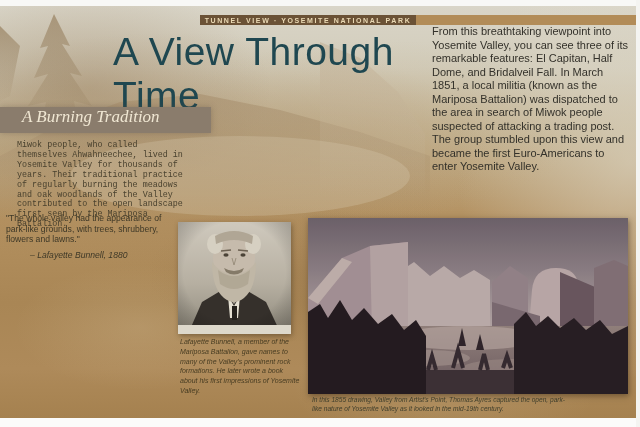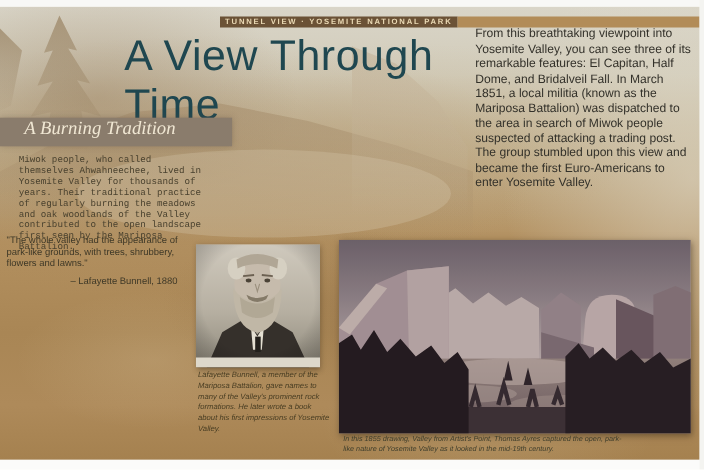--- a/index.html
+++ b/index.html
@@ -29,21 +29,21 @@
     letter-spacing:.5px;}
   
   .band{position:absolute;left:0;top:101px;width:211px;height:26px;background:#8a7c6c;
     display:flex;align-items:flex-start;box-shadow:0 0 6px rgba(90,75,60,.35);}
   .band .h{font-family:"Liberation Serif",serif;font-style:italic;font-size:17px;color:#f0e7d3;
     padding-left:22px;white-space:nowrap;}
   .side-body{position:absolute;left:17px;top:135px;width:170px;font-size:8.4px;line-height:1.18;
     color:#49412e;font-family:Liberation Mono, monospace;}
   .side-quote{position:absolute;left:6px;top:207px;width:168px;font-size:8.6px;line-height:1.25;
     color:#3e3827;}
-  .side-attr{margin-top:5px;margin-left:58px;}
+  .side-attr{margin-top:5px;margin-left:24px;font-style:italic;}
   
   .intro{position:absolute;left:432px;top:19px;width:197px;font-size:11px;line-height:1.23;
     color:#33312a;}
   
   .portrait{position:absolute;left:178px;top:216px;width:113px;height:112px;
     box-shadow:1px 2px 5px rgba(60,45,25,.45);}
   .portrait svg{display:block;}
   .portrait-cap{position:absolute;left:180px;top:331px;width:122px;font-size:7px;line-height:1.4;
     font-style:italic;color:#473c22;}
   

